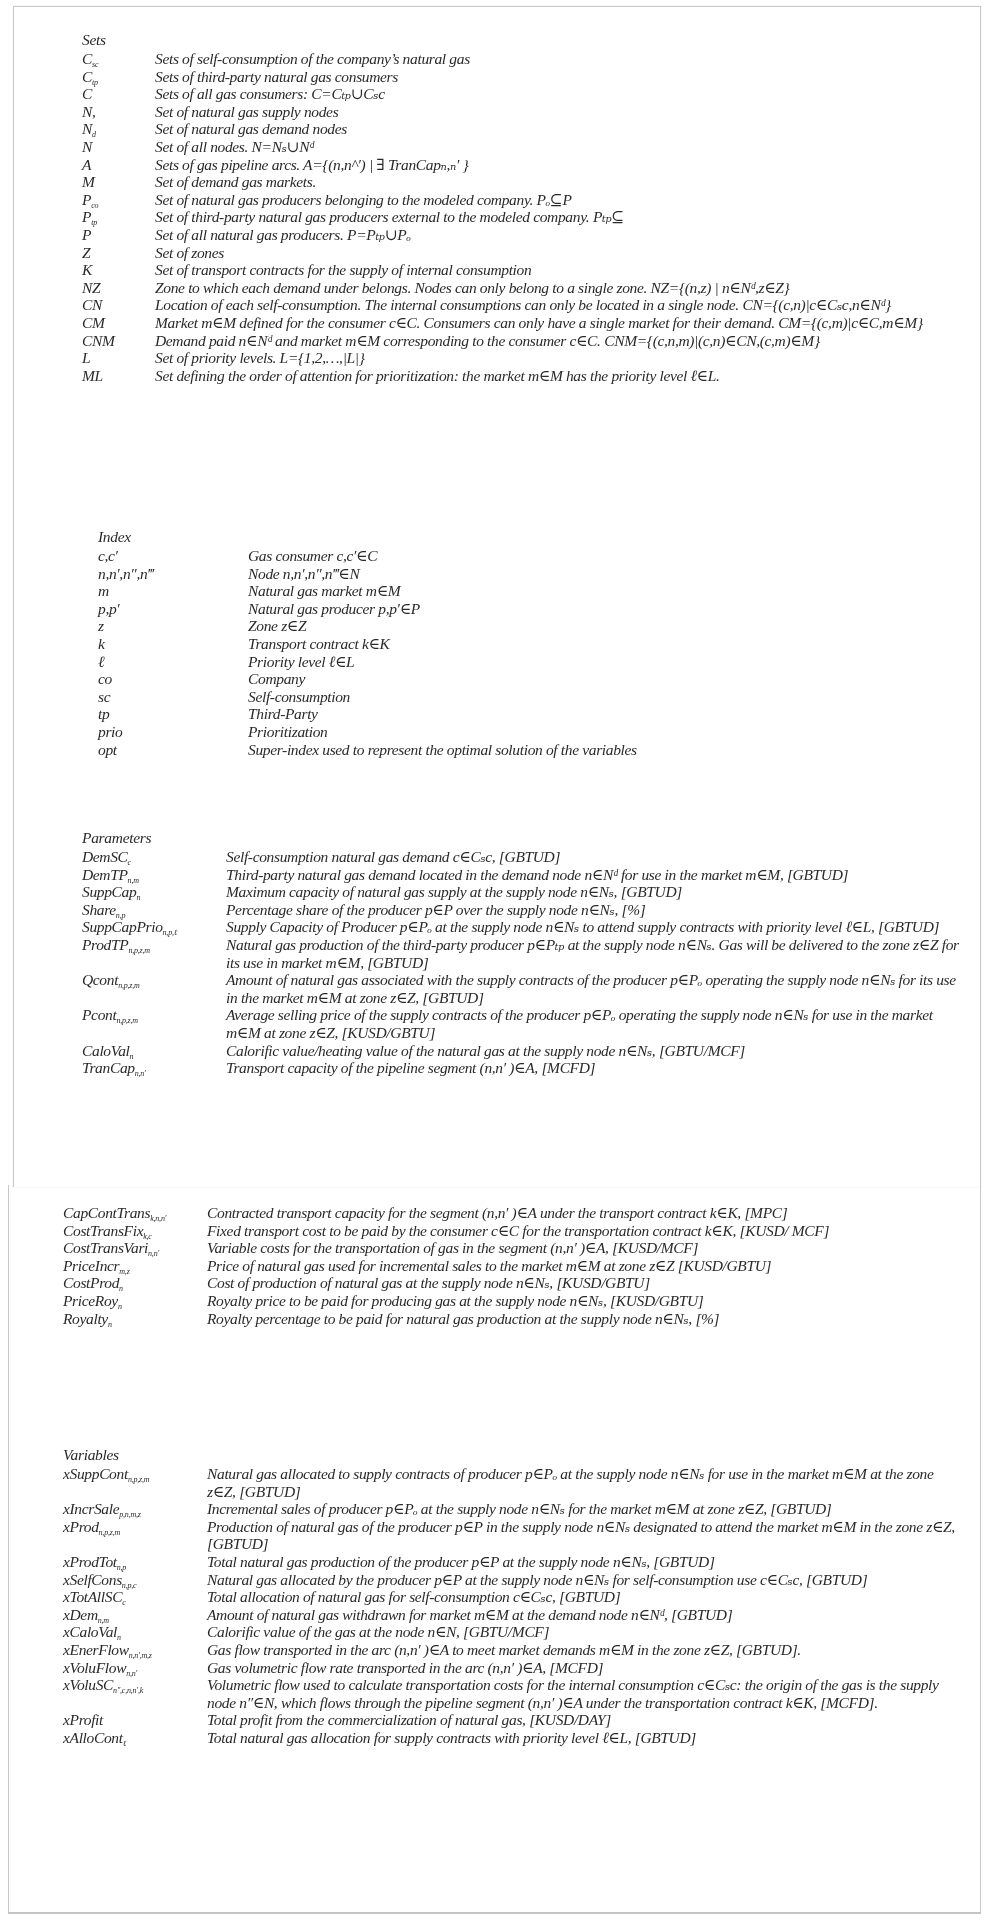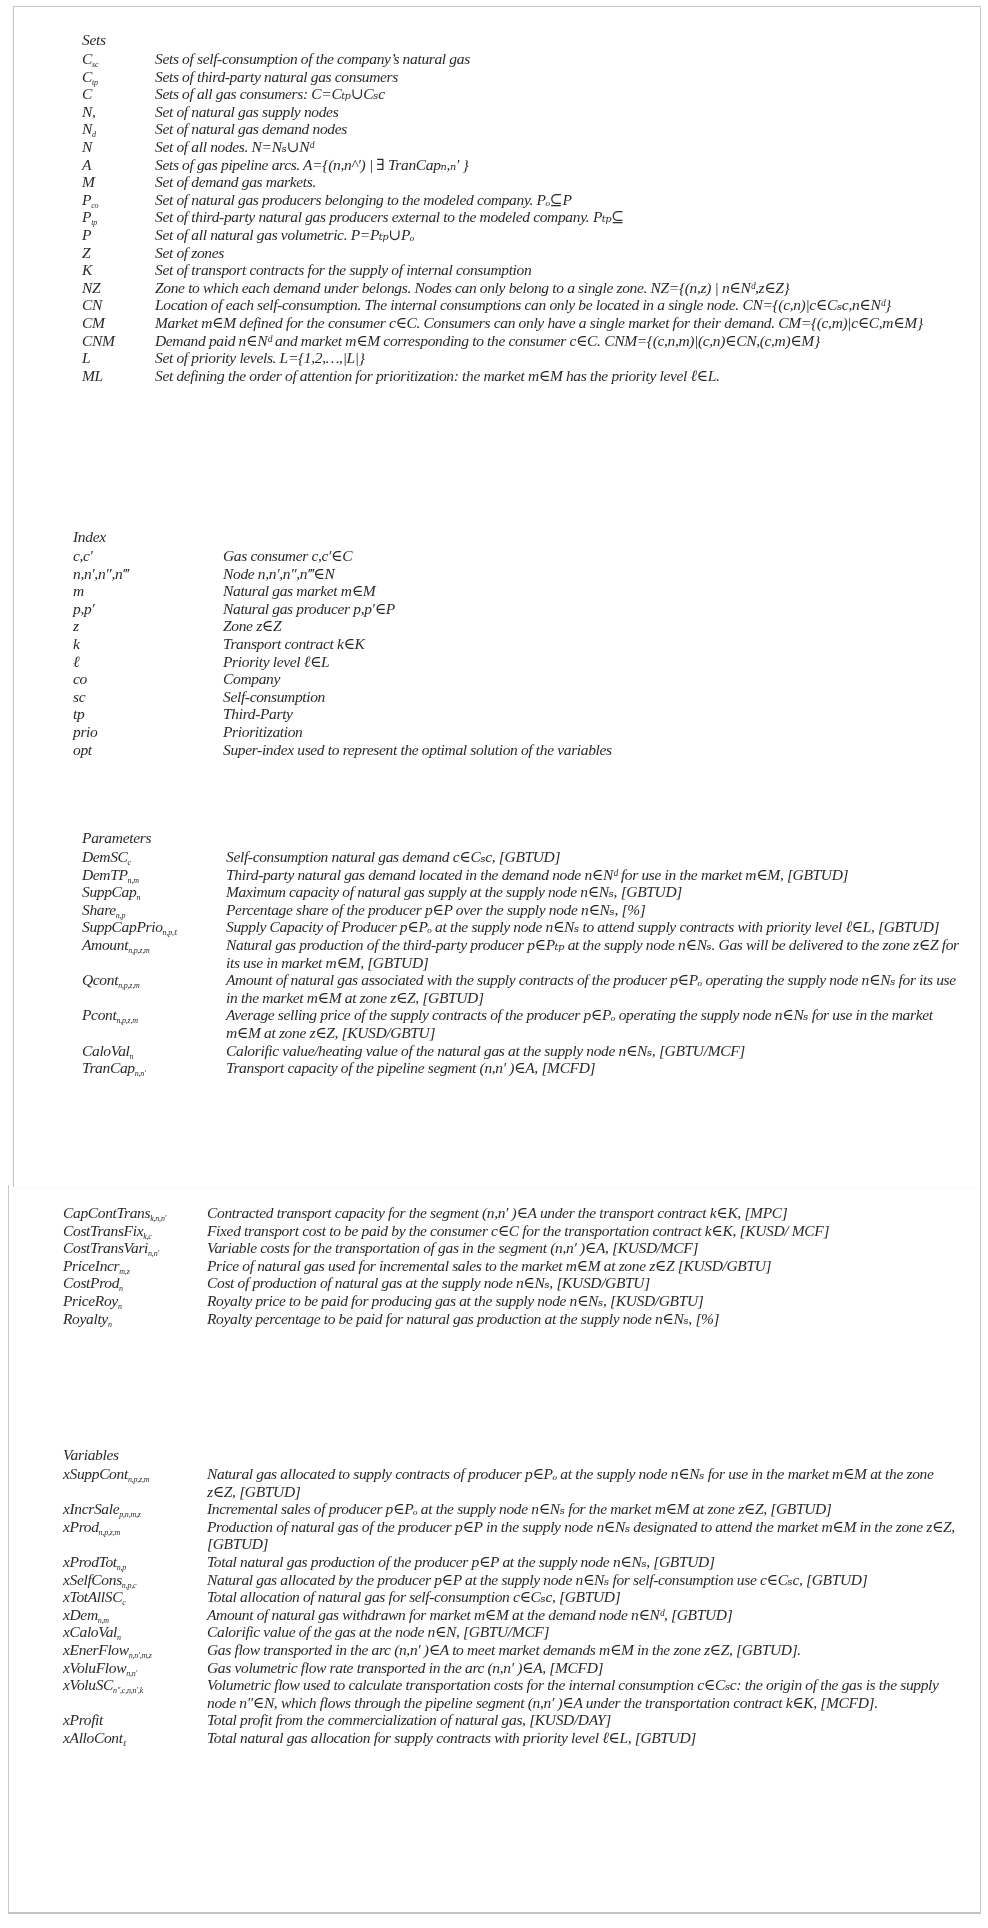--- a/index.html
+++ b/index.html
@@ -10,21 +10,21 @@
   .frame-bottom{position:absolute;left:8px;top:1185px;width:971px;height:727px;
        border:1px solid #c8c8c8;border-top:none;border-bottom:2px solid #c4c4c4;}
   .section{position:absolute;margin-top:8px;}
   .hdr{height:20px;line-height:20px;font-size:15.5px;letter-spacing:-0.3px;}
   .row{display:flex;align-items:flex-start;font-size:15.5px;line-height:17.6px;letter-spacing:-0.35px;}
   .sym{flex:0 0 auto;white-space:nowrap;}
   .desc{flex:1 1 auto;}
   sub{font-size:8px;vertical-align:-3px;line-height:0;letter-spacing:-0.2px;}
   #sets{left:82px;top:22px;width:880px;}
   #sets .sym{width:73px;}
-  #index{left:73px;top:519px;width:880px;}
+  #index{left:98px;top:519px;width:880px;}
   #index .sym{width:150px;font-style:italic;}
   #params1{left:82px;top:820px;width:880px;}
   #params1 .sym{width:144px;}
   #params2{left:63px;top:1196px;width:900px;}
   #params2 .sym{width:144px;}
   #vars{left:63px;top:1437px;width:900px;}
   #vars .sym{width:144px;}
 </style>
 </head>
 <body>
@@ -70,21 +70,21 @@
       <div class="row">
         <div class="sym"><span>P</span><sub>co</sub></div>
         <div class="desc">Set of natural gas producers belonging to the modeled company. Pₒ⊆P</div>
       </div>
       <div class="row">
         <div class="sym"><span>P</span><sub>tp</sub></div>
         <div class="desc">Set of third-party natural gas producers external to the modeled company. Pₜₚ⊆</div>
       </div>
       <div class="row">
         <div class="sym"><span>P</span></div>
-        <div class="desc">Set of all natural gas volumetric. P=Pₜₚ∪Pₒ</div>
+        <div class="desc">Set of all natural gas producers. P=Pₜₚ∪Pₒ</div>
       </div>
       <div class="row">
         <div class="sym"><span>Z</span></div>
         <div class="desc">Set of zones</div>
       </div>
       <div class="row">
         <div class="sym"><span>K</span></div>
         <div class="desc">Set of transport contracts for the supply of internal consumption</div>
       </div>
       <div class="row">
@@ -185,21 +185,21 @@
       </div>
       <div class="row">
         <div class="sym"><span>Share</span><sub>n,p</sub></div>
         <div class="desc">Percentage share of the producer p∈P over the supply node n∈Nₛ, [%]</div>
       </div>
       <div class="row">
         <div class="sym"><span>SuppCapPrio</span><sub>n,p,ℓ</sub></div>
         <div class="desc">Supply Capacity of Producer p∈Pₒ at the supply node n∈Nₛ to attend supply contracts with priority level ℓ∈L, [GBTUD]</div>
       </div>
       <div class="row">
-        <div class="sym"><span>Amount</span><sub>n,p,z,m</sub></div>
+        <div class="sym"><span>ProdTP</span><sub>n,p,z,m</sub></div>
         <div class="desc">Natural gas production of the third-party producer p∈Pₜₚ at the supply node n∈Nₛ. Gas will be delivered to the zone z∈Z for its use in market m∈M, [GBTUD]</div>
       </div>
       <div class="row">
         <div class="sym"><span>Qcont</span><sub>n,p,z,m</sub></div>
         <div class="desc">Amount of natural gas associated with the supply contracts of the producer p∈Pₒ operating the supply node n∈Nₛ for its use in the market m∈M at zone z∈Z, [GBTUD]</div>
       </div>
       <div class="row">
         <div class="sym"><span>Pcont</span><sub>n,p,z,m</sub></div>
         <div class="desc">Average selling price of the supply contracts of the producer p∈Pₒ operating the supply node n∈Nₛ for use in the market m∈M at zone z∈Z, [KUSD/GBTU]</div>
       </div>

